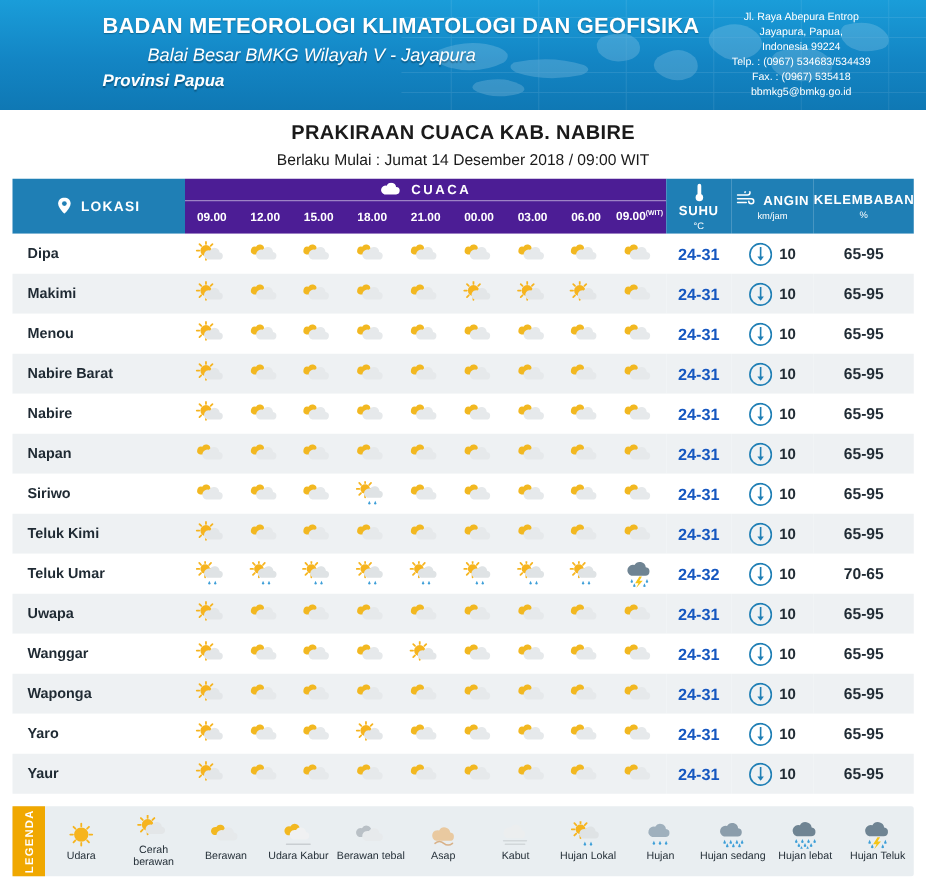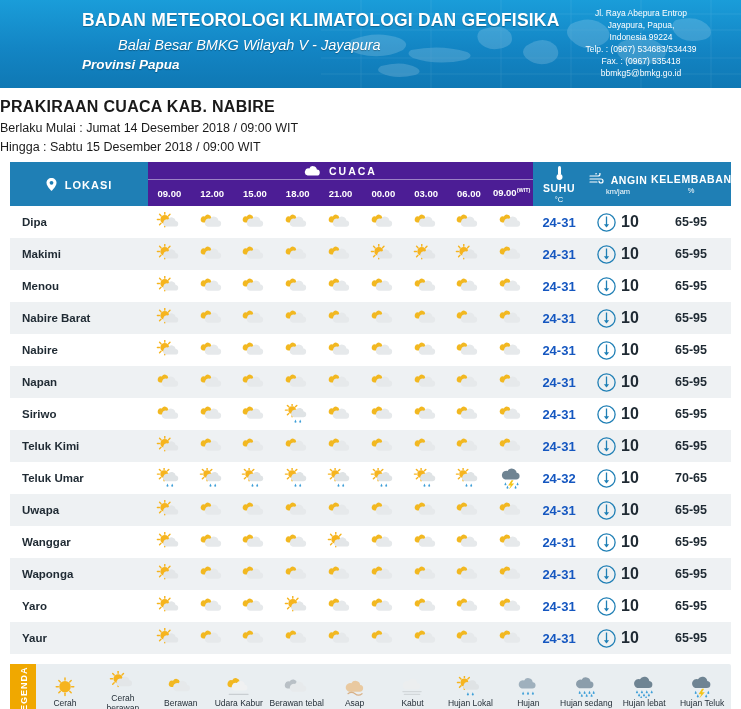--- a/index.html
+++ b/index.html
@@ -102,20 +102,21 @@
     right: 10px; top: 7px;
     width: 180px;
     color: #ffffff;
     font-size: 8.5px;
     line-height: 1.42;
     text-align: center;
   }
 
   
   .title-block {
+    text-align: center;
     padding: 10px 0 8px 0;
   }
   .main-title {
     font-size: 16px;
     font-weight: bold;
     color: #1a1a1a;
     letter-spacing: .3px;
   }
   .sub-line {
     font-size: 12.5px;
@@ -219,21 +220,21 @@
     color: #1557c0;
     border-right: 2px solid #ffffff;
   }
   td.angin {
     border-right: 2px solid #ffffff;
     padding: 0 !important;
   }
   .angin-inner {
     display: flex; align-items: center; justify-content: center; gap: 5px; height: 32px;
   }
-  .angin-val { font-size: 16px; font-weight: bold; color: #1f2a33; }
+  .angin-val { font-size: 12px; font-weight: bold; color: #1f2a33; }
   td.lembab {
     text-align: center;
     font-size: 12.5px;
     font-weight: bold;
     color: #1f2a33;
   }
 
   
   .legend {
     margin: 10px 10px 0 10px;
@@ -318,21 +319,20 @@
       <div>Telp.  : (0967) 534683/534439</div>
       <div>Fax.   : (0967) 535418</div>
       <div>bbmkg5@bmkg.go.id</div>
 
     </div>
   </div>
 
   <div class="title-block">
     <div class="main-title">PRAKIRAAN CUACA KAB. NABIRE</div>
     <div class="sub-line">Berlaku Mulai : Jumat 14 Desember 2018 / 09:00 WIT</div>
-    <div class="sub-line">Hingga : Sabtu 15 Desember 2018 / 09:00 WIT</div>
   </div>
 
   <div class="tbl-wrap">
     <table class="fc">
       <thead>
         <tr>
           <th class="th-lokasi" rowspan="1">
             <svg width="11" height="13" viewBox="0 0 11 13" style="vertical-align:-2px;margin-right:4px;" xmlns="http://www.w3.org/2000/svg">
               <path d="M5.5 0C2.7 0 .5 2.1.5 4.8.5 8.4 5.5 13 5.5 13s5-4.6 5-8.2C10.5 2.1 8.3 0 5.5 0z" fill="#ffffff"></path>
               <circle cx="5.5" cy="4.8" r="1.9" fill="#1f7fb5"></circle>
@@ -2090,21 +2090,21 @@
             <circle cx="20" cy="15" r="8.2" fill="#f6b41e"></circle>
             <line x1="29.5" y1="15" x2="32.5" y2="15" stroke="#f6b41e" stroke-width="2.1" stroke-linecap="round"></line>
             <line x1="26.717514421272202" y1="21.7175144212722" x2="28.838834764831844" y2="23.838834764831844" stroke="#f6b41e" stroke-width="2.1" stroke-linecap="round"></line>
             <line x1="20" y1="24.5" x2="20" y2="27.5" stroke="#f6b41e" stroke-width="2.1" stroke-linecap="round"></line>
             <line x1="13.2824855787278" y1="21.717514421272202" x2="11.161165235168157" y2="23.838834764831844" stroke="#f6b41e" stroke-width="2.1" stroke-linecap="round"></line>
             <line x1="10.5" y1="15.000000000000002" x2="7.5" y2="15.000000000000002" stroke="#f6b41e" stroke-width="2.1" stroke-linecap="round"></line>
             <line x1="13.282485578727798" y1="8.2824855787278" x2="11.161165235168154" y2="6.161165235168157" stroke="#f6b41e" stroke-width="2.1" stroke-linecap="round"></line>
             <line x1="20" y1="5.5" x2="19.999999999999996" y2="2.5" stroke="#f6b41e" stroke-width="2.1" stroke-linecap="round"></line>
             <line x1="26.7175144212722" y1="8.282485578727798" x2="28.838834764831844" y2="6.161165235168154" stroke="#f6b41e" stroke-width="2.1" stroke-linecap="round"></line>
           </svg>
-          <div class="lbl">Cerah</div>
+          <div class="lbl">Udara</div>
         </div>
         <div class="legend-item">
           <svg width="28" height="22" viewBox="0 0 40 31">
             <circle cx="13" cy="11" r="6.6" fill="#f6b41e"></circle>
             <line x1="20.9" y1="11" x2="23.9" y2="11" stroke="#f6b41e" stroke-width="2.1" stroke-linecap="round"></line>
             <line x1="18.586143571373725" y1="16.586143571373725" x2="20.707463914933367" y2="18.707463914933367" stroke="#f6b41e" stroke-width="2.1" stroke-linecap="round"></line>
             <line x1="13" y1="18.9" x2="13" y2="21.9" stroke="#f6b41e" stroke-width="2.1" stroke-linecap="round"></line>
             <line x1="7.413856428626276" y1="16.586143571373725" x2="5.292536085066634" y2="18.707463914933367" stroke="#f6b41e" stroke-width="2.1" stroke-linecap="round"></line>
             <line x1="5.1000000000000005" y1="11.000000000000002" x2="2.1000000000000014" y2="11.000000000000002" stroke="#f6b41e" stroke-width="2.1" stroke-linecap="round"></line>
             <line x1="7.413856428626274" y1="5.413856428626276" x2="5.292536085066631" y2="3.292536085066634" stroke="#f6b41e" stroke-width="2.1" stroke-linecap="round"></line>

